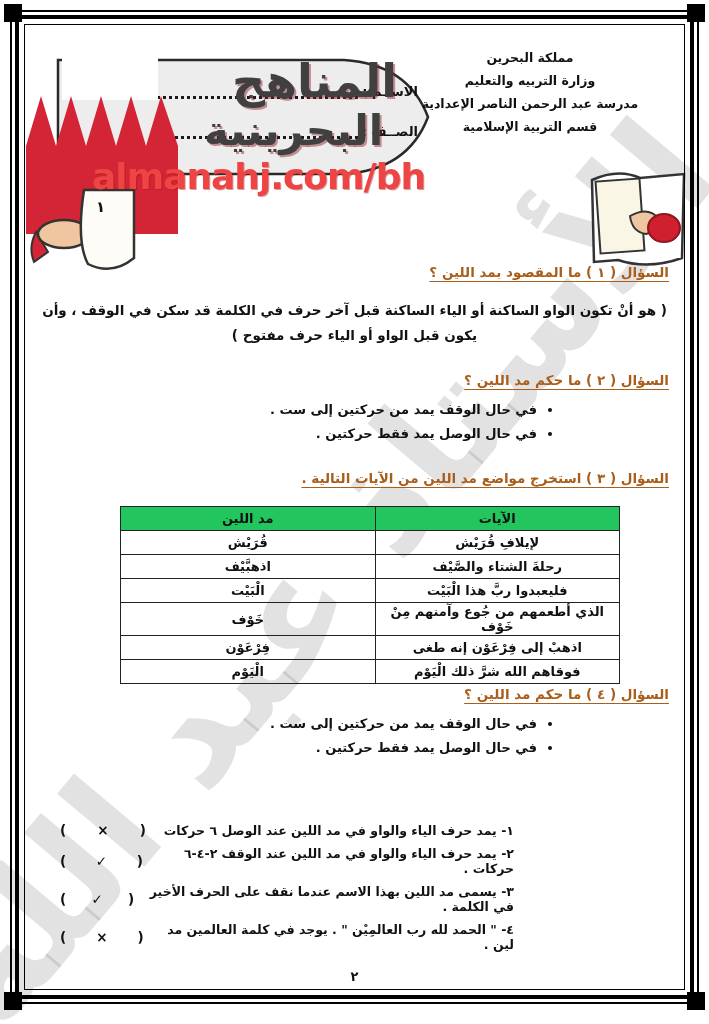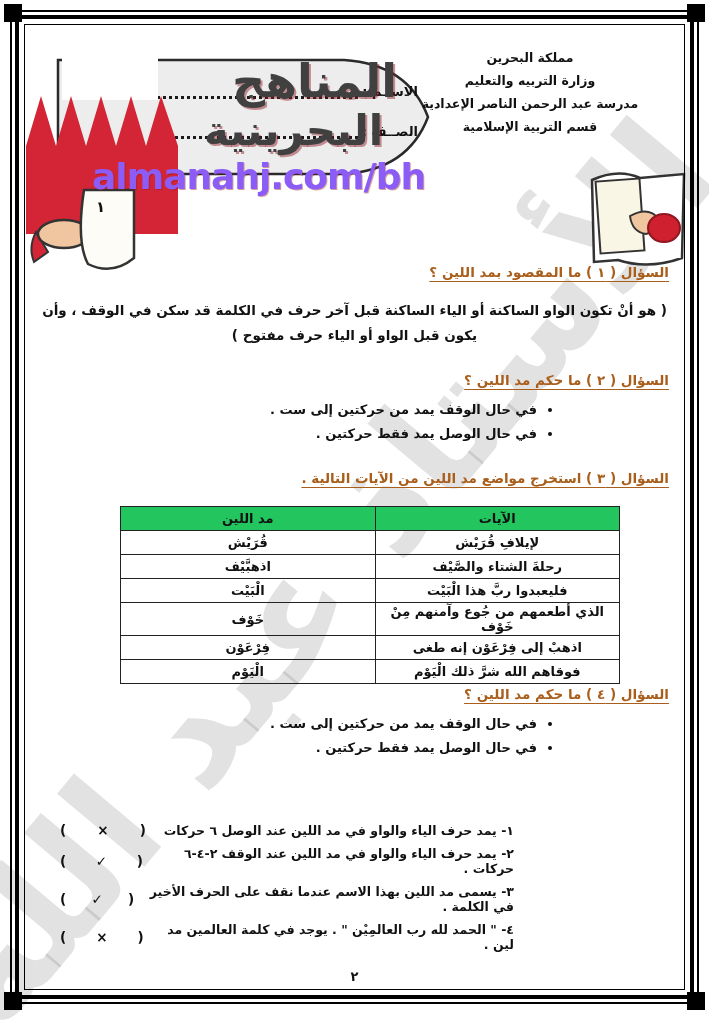--- a/index.html
+++ b/index.html
@@ -24,21 +24,21 @@
   .pencil-row{position:absolute;display:flex;align-items:flex-end;direction:rtl;z-index:1;}
   .pencil-row .field-label{font-size:13px;margin-left:4px;}
   .pencil-row .dots{flex:1;border-bottom:3px dotted #1a1a1a;height:12px;}
   .flag-white{position:absolute;left:62px;top:56px;width:96px;height:44px;background:#fff;z-index:2;}
   .logo-svg{position:absolute;left:26px;top:60px;z-index:2;}
   .logo-word{position:absolute;color:#404040;z-index:3;line-height:1;
     text-shadow:2px 2px 0 rgba(140,20,30,.45);letter-spacing:0;}
   .logo-word.l1{left:232px;top:58px;font-size:46px;}
   .logo-word.l2{left:204px;top:110px;font-size:42px;}
   .url-mark{position:absolute;left:92px;top:156px;font-size:36px;font-weight:900;
-    color:#8b5cf6;z-index:4;direction:ltr;letter-spacing:-1px;
+    color:#ef4444;z-index:4;direction:ltr;letter-spacing:-1px;
     text-shadow:1px 1px 0 rgba(150,20,20,.4);}
   .lesson-banner{position:absolute;left:88px;top:187px;width:516px;height:45px;
     background:#f5d9bf;border:2px solid #3a3a3a;display:flex;align-items:center;
     justify-content:center;z-index:2;}
   .lesson-banner .title{font-size:15px;color:#222;}
   .illus{position:absolute;z-index:2;}
   .banner-number{position:absolute;left:96px;top:198px;font-size:15px;z-index:3;}
 
   
   .sig-watermark{position:absolute;left:-90px;top:430px;width:940px;text-align:center;

